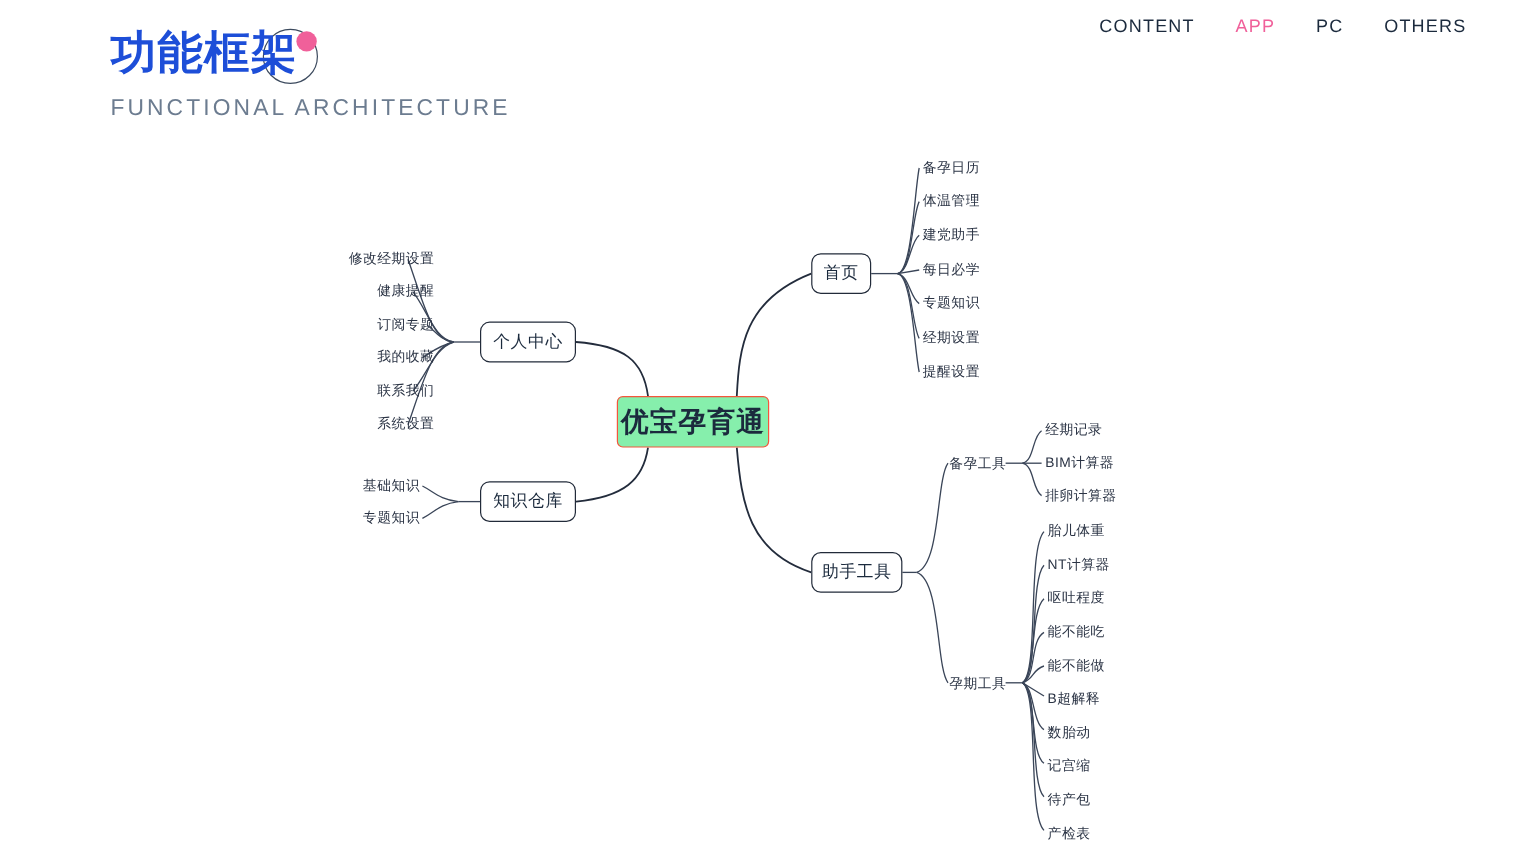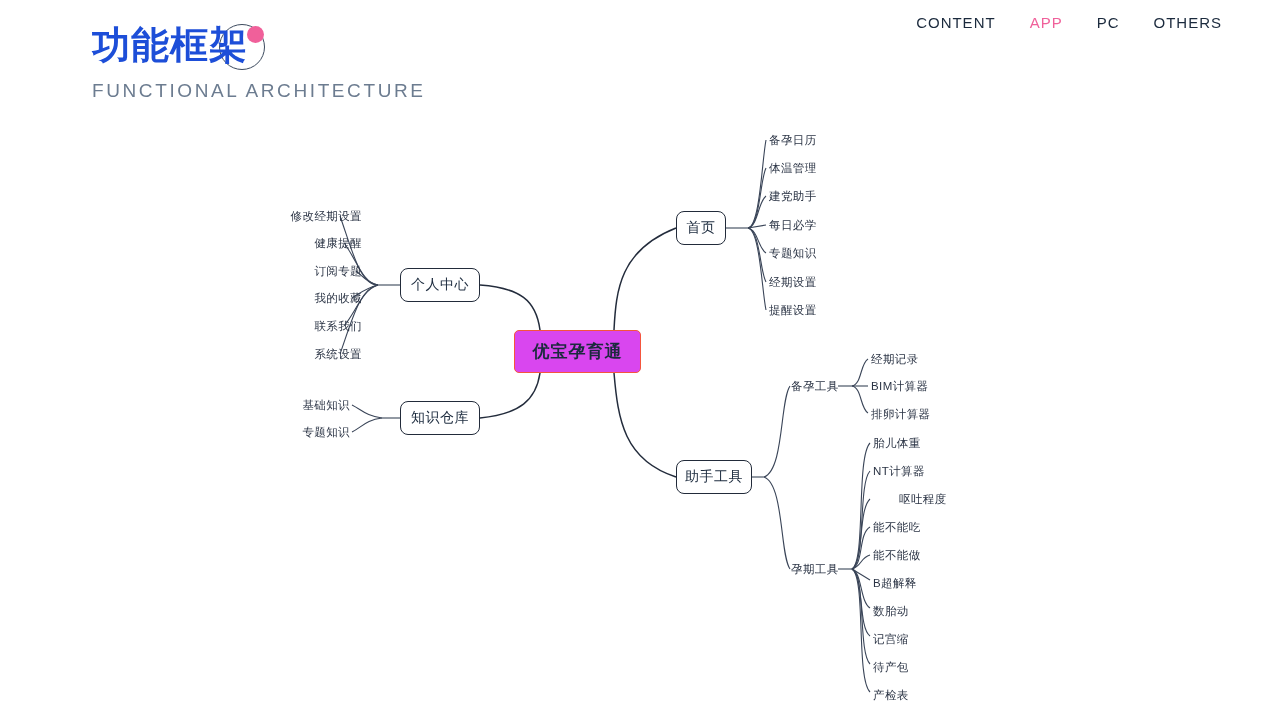--- a/index.html
+++ b/index.html
@@ -88,23 +88,23 @@
   .node {
     position: absolute;
     box-sizing: border-box;
     display: flex;
     align-items: center;
     justify-content: center;
     white-space: nowrap;
   }
   .node-root {
     border: 1.6px solid #f4563c;
-    background: #d946ef;
+    background: #86efac;
     border-radius: 5px;
-    font-size: 17px;
+    font-size: 23px;
     font-weight: bold;
     color: #1b2a3d;
     letter-spacing: 1px;
   }
   .node-branch {
     border: 1.8px solid #222b3a;
     background: #ffffff;
     border-radius: 8px;
     font-size: 14px;
     color: #1b2a3d;
@@ -239,20 +239,20 @@
 <div class="leaf leaf-right" style="left:769px; top:303px;">提醒设置</div>
 
 <div class="sub-label" style="left:791px; top:379px;">备孕工具</div>
 <div class="leaf leaf-right" style="left:871px; top:352px;">经期记录</div>
 <div class="leaf leaf-right" style="left:871px; top:379px;">BIM计算器</div>
 <div class="leaf leaf-right" style="left:871px; top:407px;">排卵计算器</div>
 
 <div class="sub-label" style="left:791px; top:562px;">孕期工具</div>
 <div class="leaf leaf-right" style="left:873px; top:436px;text-align:right;">胎儿体重</div>
 <div class="leaf leaf-right" style="left:873px; top:464px;">NT计算器</div>
-<div class="leaf leaf-right" style="left:899px; top:492px;">呕吐程度</div>
+<div class="leaf leaf-right" style="left:873px; top:492px;">呕吐程度</div>
 <div class="leaf leaf-right" style="left:873px; top:520px;text-align:right;">能不能吃</div>
 <div class="leaf leaf-right" style="left:873px; top:548px;">能不能做</div>
 <div class="leaf leaf-right" style="left:873px; top:576px;">B超解释</div>
 <div class="leaf leaf-right" style="left:873px; top:604px;">数胎动</div>
 <div class="leaf leaf-right" style="left:873px; top:632px;">记宫缩</div>
 <div class="leaf leaf-right" style="left:873px; top:660px;">待产包</div>
 <div class="leaf leaf-right" style="left:873px; top:688px;">产检表</div>
 
 </body></html>

